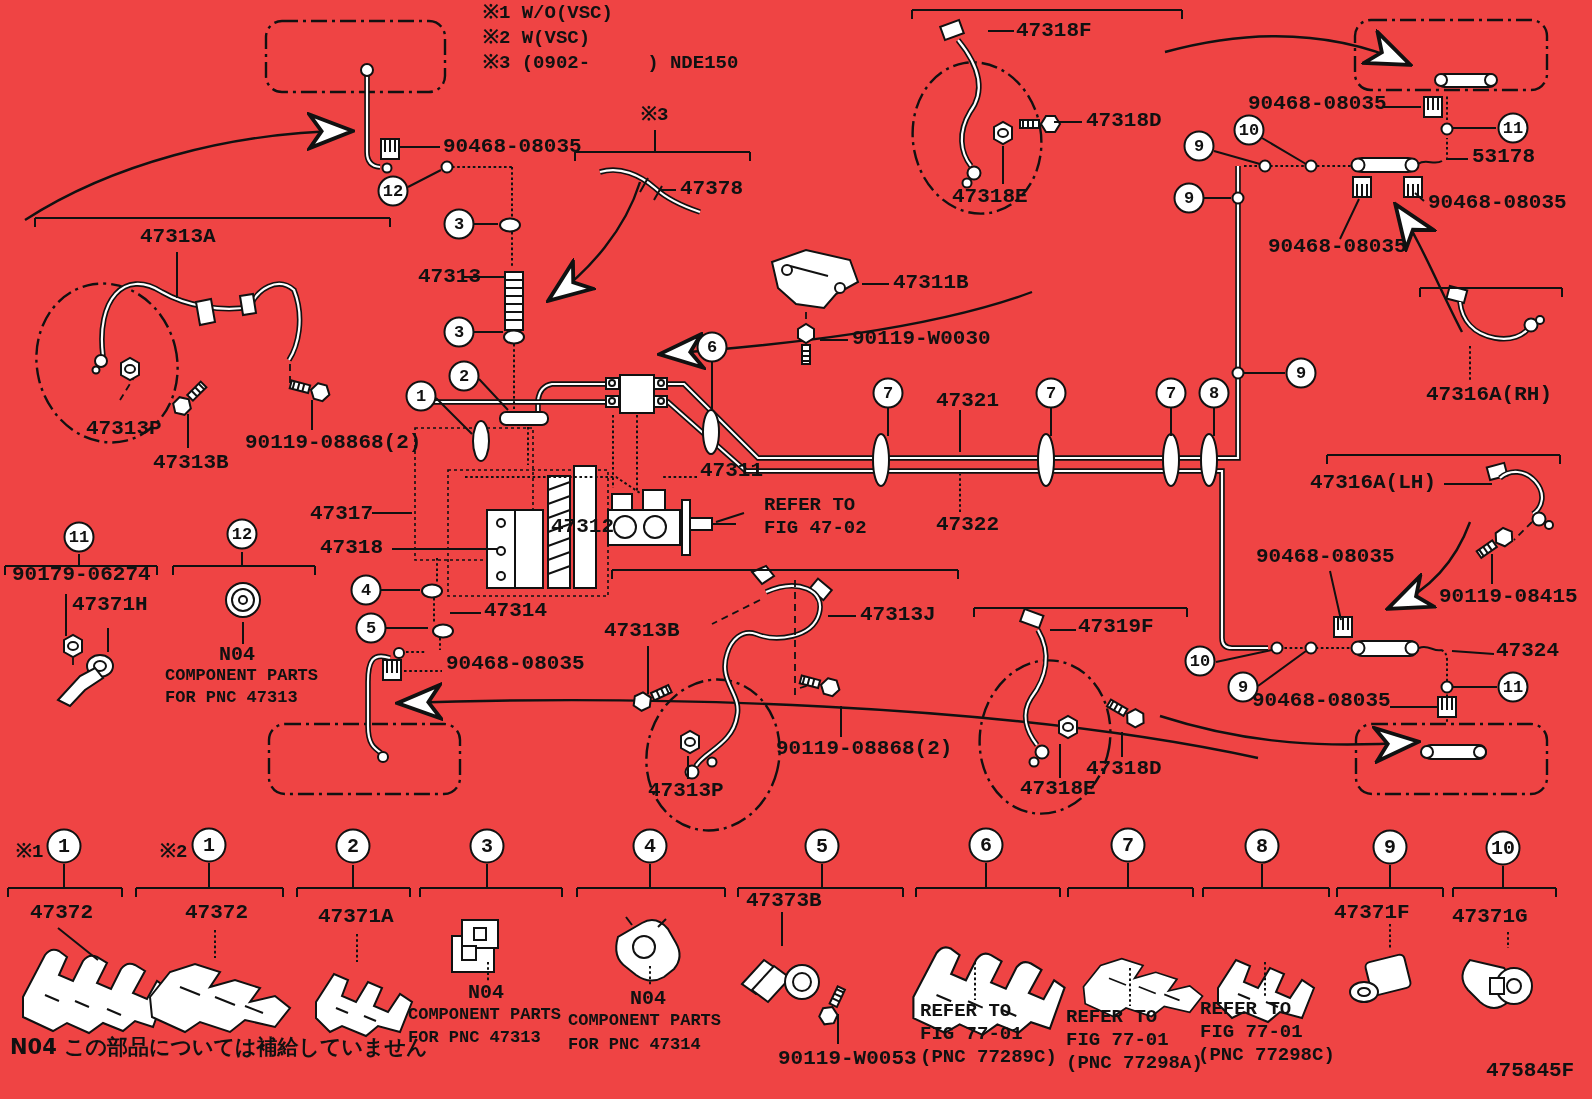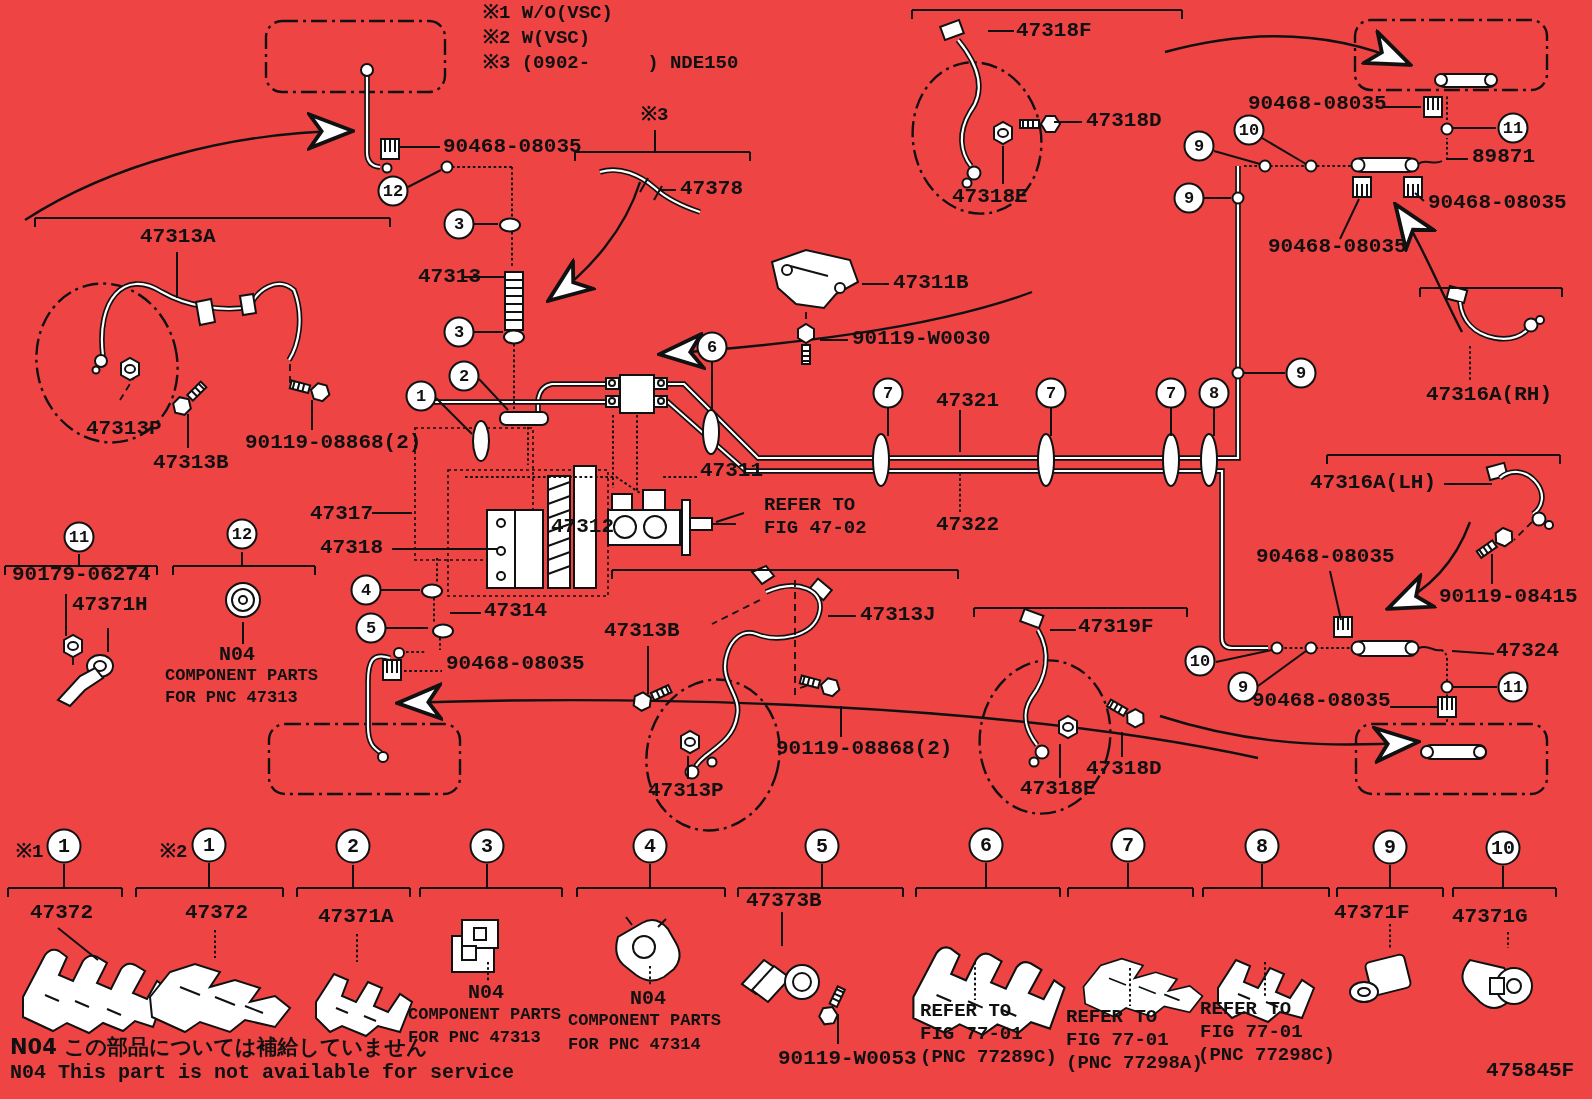--- a/index.html
+++ b/index.html
@@ -393,21 +393,20 @@
     <path class="dot" d="M215,930 V958 M357,934 V962 M488,962 V982 M650,966 V986"></path>
     <path class="dot" d="M975,962 V1000 M1130,968 V1006 M1265,962 V998 M1390,924 V950 M1508,932 V948"></path>
   </g>
 </svg>
 
 <div id="labels">
   <div class="lbl s19" style="left:483px;top:4px">※1 W/O(VSC)</div>
   <div class="lbl s19" style="left:483px;top:29px">※2 W(VSC)</div>
   <div class="lbl s19" style="left:483px;top:54px">※3 (0902-     ) NDE150</div>
   <div class="lbl jp" style="left:10px;top:1036px">N04 この部品については補給していません</div>
-  <div class="lbl s20" style="left:10px;top:1062px">N04 This part is not available for service</div>
   <div class="lbl" style="left:1486px;top:1060px">475845F</div>
 <div class="lbl" style="left: 443px; top: 136px;">90468-08035</div>
       <div class="lbl s19" style="left: 641px; top: 106px;">※3</div>
       <div class="lbl" style="left: 680px; top: 178px;">47378</div>
       <div class="lbl" style="left: 140px; top: 226px;">47313A</div>
       <div class="lbl" style="left: 418px; top: 266px;">47313</div>
       <div class="lbl" style="left: 86px; top: 418px;">47313P</div>
       <div class="lbl" style="left: 153px; top: 452px;">47313B</div>
       <div class="lbl" style="left: 245px; top: 432px;">90119-08868(2)</div>
       <div class="lbl" style="left: 893px; top: 272px;">47311B</div>
@@ -421,21 +420,21 @@
       <div class="lbl" style="left: 484px; top: 600px;">47314</div>
       <div class="lbl" style="left: 446px; top: 653px;">90468-08035</div>
       <div class="lbl" style="left: 936px; top: 390px;">47321</div>
       <div class="lbl" style="left: 936px; top: 514px;">47322</div>
       <div class="lbl" style="left: 1016px; top: 20px;">47318F</div>
       <div class="lbl" style="left: 1086px; top: 110px;">47318D</div>
       <div class="lbl" style="left: 952px; top: 186px;">47318E</div>
       <div class="lbl" style="left: 1248px; top: 93px;">90468-08035</div>
       <div class="lbl" style="left: 1428px; top: 192px;">90468-08035</div>
       <div class="lbl" style="left: 1268px; top: 236px;">90468-08035</div>
-      <div class="lbl" style="left: 1472px; top: 146px;">89871</div>
+      <div class="lbl" style="left: 1472px; top: 146px;">53178</div>
       <div class="lbl" style="left: 1426px; top: 384px;">47316A(RH)</div>
       <div class="lbl" style="left: 1310px; top: 472px; text-align: right;">47316A(LH)</div>
       <div class="lbl" style="left: 1256px; top: 546px;">90468-08035</div>
       <div class="lbl" style="left: 1415px; top: 586px; margin-left: 24px;">90119-08415</div>
       <div class="lbl" style="left: 604px; top: 620px;">47313B</div>
       <div class="lbl" style="left: 860px; top: 604px;">47313J</div>
       <div class="lbl" style="left: 776px; top: 738px;">90119-08868(2)</div>
       <div class="lbl" style="left: 648px; top: 780px;">47313P</div>
       <div class="lbl" style="left: 1078px; top: 616px;">47319F</div>
       <div class="lbl" style="left: 1020px; top: 778px;">47318E</div>

